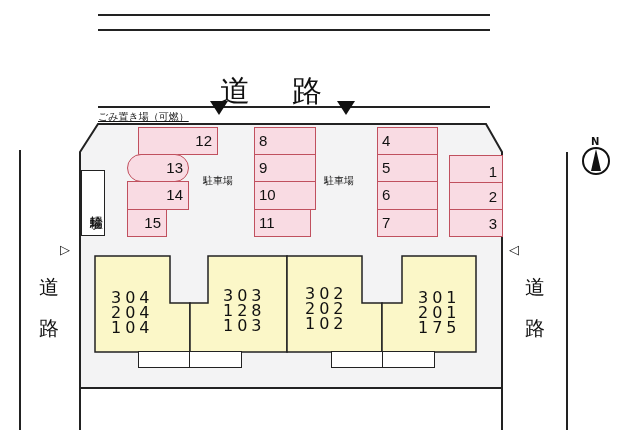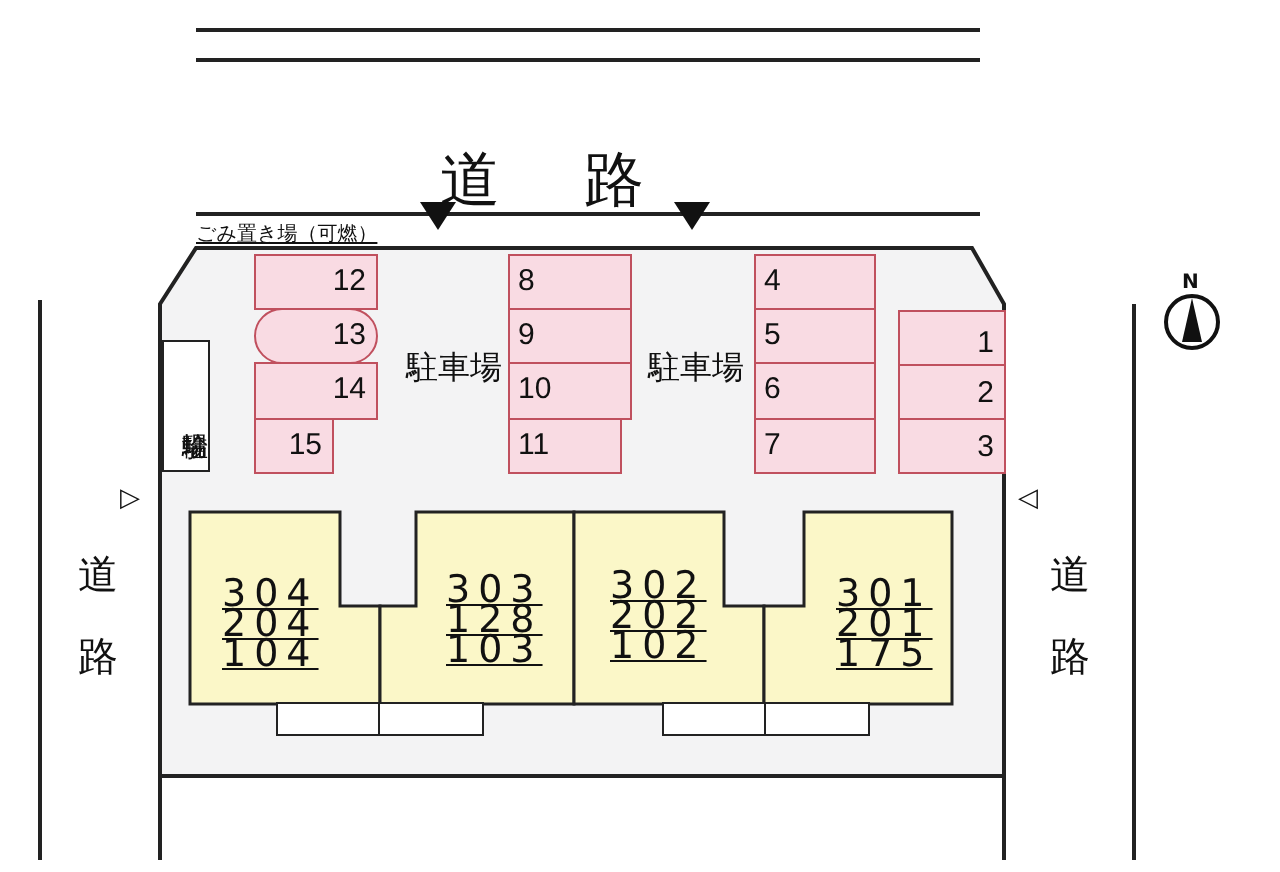--- a/index.html
+++ b/index.html
@@ -7,22 +7,22 @@
          font-family:"DejaVu Sans","Liberation Sans",sans-serif; color:#111; }
   .abs { position:absolute; }
   .hline { position:absolute; height:2px; background:#222; }
   .road-label { position:absolute; font-size:30px; line-height:1; }
   .road-v { position:absolute; font-size:20px; line-height:1; }
   .slot { position:absolute; background:#f9dbe3; border:1.5px solid #c0505e; box-sizing:border-box;
           font-family:"Liberation Sans",sans-serif; font-size:15px; line-height:1; }
   .slot span { position:absolute; top:5px; }
   .slot.num-right span { right:5px; }
   .slot.num-left span { left:4px; }
-  .parking-label { position:absolute; font-size:16px; }
-  .unit-label { position:absolute; font-size:19px; line-height:15px; letter-spacing:4px; text-align:left; font-family:"DejaVu Sans",sans-serif;text-decoration:underline; }
+  .parking-label { position:absolute; font-size:10px; }
+  .unit-label { position:absolute; font-size:16px; line-height:15px; letter-spacing:4px; text-align:left; font-family:"DejaVu Sans",sans-serif; }
   .balcony { position:absolute; background:#fff; border:1.5px solid #222; box-sizing:border-box; }
   .bike { position:absolute; background:#fff; border:1.5px solid #222; box-sizing:border-box;
           font-size:13px; line-height:15px; text-align:center; writing-mode:vertical-rl; padding-top:6px; }
   .arrow-down { position:absolute; width:0; height:0; border-left:9px solid transparent; border-right:9px solid transparent; border-top:14px solid #111; }
   .entry-tri { position:absolute; font-size:13px; line-height:1; }
   .garbage { position:absolute; font-size:10px;text-decoration:underline; }
 </style>
 </head>
 <body>
 
@@ -46,21 +46,21 @@
   <line x1="567" y1="152" x2="567" y2="430" stroke="#222" stroke-width="2"></line>
 
   <polygon points="95,256 170,256 170,303 190,303 190,352 95,352" fill="#fbf7c8" stroke="#222" stroke-width="1.5"></polygon>
   <polygon points="190,303 208,303 208,256 287,256 287,352 190,352" fill="#fbf7c8" stroke="#222" stroke-width="1.5"></polygon>
   <polygon points="287,256 362,256 362,303 382,303 382,352 287,352" fill="#fbf7c8" stroke="#222" stroke-width="1.5"></polygon>
   <polygon points="382,303 402,303 402,256 476,256 476,352 382,352" fill="#fbf7c8" stroke="#222" stroke-width="1.5"></polygon>
 </svg>
 
 <div class="bike" style="left:81px; top:170px; width:24px; height:66px;">駐輪場</div>
 
-<div class="slot num-right" style="left:127px; top:127px; width:62px; height:28px;">
+<div class="slot num-right" style="left:138px; top:127px; width:80px; height:28px;">
     <span>12</span>
   </div>
 <div class="slot num-right" style="left:127px; top:154px; width:62px; height:28px;border-radius:14px;">
     <span>13</span>
   </div>
 <div class="slot num-right" style="left:127px; top:181px; width:62px; height:29px;">
     <span>14</span>
   </div>
 <div class="slot num-right" style="left:127px; top:209px; width:40px; height:28px;">
     <span>15</span>

